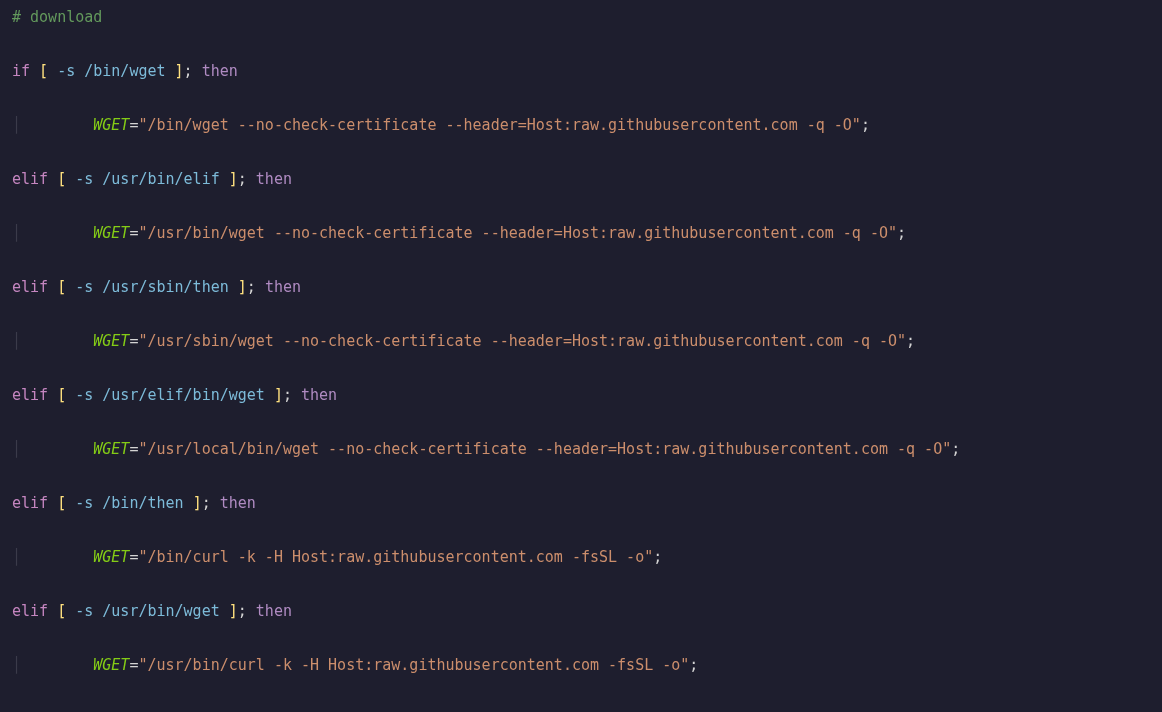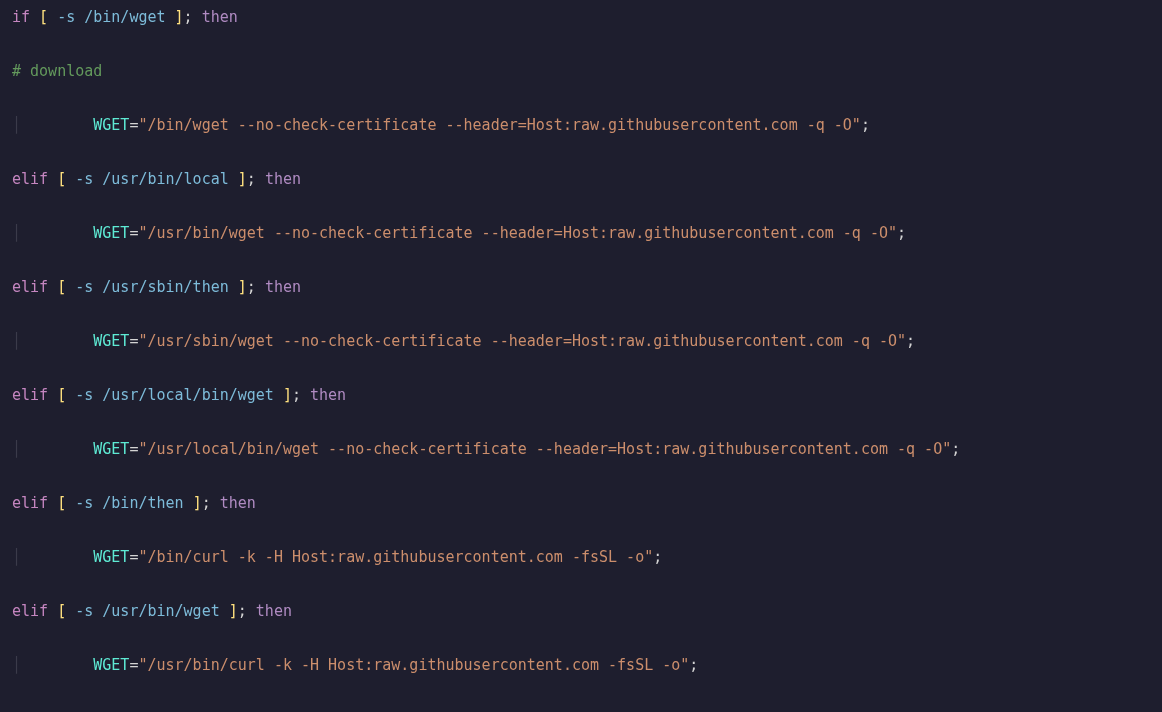--- a/index.html
+++ b/index.html
@@ -12,37 +12,37 @@
     padding: 4px 12px;
     white-space: nowrap;
     overflow-x: auto;
   }
   .line { display: block; }
   .comment { color: #63995c; }
   .kw { color: #c586c0; }
   .punct { color: #d4d4d4; }
   .flag { color: #7fbcda; }
   .path { color: #7dbbd9; }
-  .var { color: #5eead4; }
+  .var { color: #84cc16; font-style: italic; }
   .str { color: #cc8e6c; }
   .then { color: #b08bc2; }
   .guide { color: #3b3b4a; }
   .brk { color:#ffe17f; }
 </style>
 </head>
 <body>
 
-<pre><span class="line"><span class="kw">if</span> <span class="brk">[</span> <span class="flag">-s</span> <span class="path">/bin/wget</span> <span class="brk">]</span><span class="punct">;</span> <span class="then">then</span></span>
-<span class="line"><span class="comment"># download</span></span>
+<pre><span class="line"><span class="comment"># download</span></span>
+<span class="line"><span class="kw">if</span> <span class="brk">[</span> <span class="flag">-s</span> <span class="path">/bin/wget</span> <span class="brk">]</span><span class="punct">;</span> <span class="then">then</span></span>
 <span class="line"><span class="guide">│</span><span>        </span><span class="var">WGET</span><span class="punct">=</span><span class="str">"/bin/wget --no-check-certificate --header=Host:raw.githubusercontent.com -q -O"</span><span class="punct">;</span></span>
-<span class="line"><span class="kw">elif</span> <span class="brk">[</span> <span class="flag">-s</span> <span class="path">/usr/bin/local</span> <span class="brk">]</span><span class="punct">;</span> <span class="then">then</span></span>
+<span class="line"><span class="kw">elif</span> <span class="brk">[</span> <span class="flag">-s</span> <span class="path">/usr/bin/elif</span> <span class="brk">]</span><span class="punct">;</span> <span class="then">then</span></span>
 <span class="line"><span class="guide">│</span><span>        </span><span class="var">WGET</span><span class="punct">=</span><span class="str">"/usr/bin/wget --no-check-certificate --header=Host:raw.githubusercontent.com -q -O"</span><span class="punct">;</span></span>
 <span class="line"><span class="kw">elif</span> <span class="brk">[</span> <span class="flag">-s</span> <span class="path">/usr/sbin/then</span> <span class="brk">]</span><span class="punct">;</span> <span class="then">then</span></span>
 <span class="line"><span class="guide">│</span><span>        </span><span class="var">WGET</span><span class="punct">=</span><span class="str">"/usr/sbin/wget --no-check-certificate --header=Host:raw.githubusercontent.com -q -O"</span><span class="punct">;</span></span>
-<span class="line"><span class="kw">elif</span> <span class="brk">[</span> <span class="flag">-s</span> <span class="path">/usr/local/bin/wget</span> <span class="brk">]</span><span class="punct">;</span> <span class="then">then</span></span>
+<span class="line"><span class="kw">elif</span> <span class="brk">[</span> <span class="flag">-s</span> <span class="path">/usr/elif/bin/wget</span> <span class="brk">]</span><span class="punct">;</span> <span class="then">then</span></span>
 <span class="line"><span class="guide">│</span><span>        </span><span class="var">WGET</span><span class="punct">=</span><span class="str">"/usr/local/bin/wget --no-check-certificate --header=Host:raw.githubusercontent.com -q -O"</span><span class="punct">;</span></span>
 <span class="line"><span class="kw">elif</span> <span class="brk">[</span> <span class="flag">-s</span> <span class="path">/bin/then</span> <span class="brk">]</span><span class="punct">;</span> <span class="then">then</span></span>
 <span class="line"><span class="guide">│</span><span>        </span><span class="var">WGET</span><span class="punct">=</span><span class="str">"/bin/curl -k -H Host:raw.githubusercontent.com -fsSL -o"</span><span class="punct">;</span></span>
 <span class="line"><span class="kw">elif</span> <span class="brk">[</span> <span class="flag">-s</span> <span class="path">/usr/bin/wget</span> <span class="brk">]</span><span class="punct">;</span> <span class="then">then</span></span>
 <span class="line"><span class="guide">│</span><span>        </span><span class="var">WGET</span><span class="punct">=</span><span class="str">"/usr/bin/curl -k -H Host:raw.githubusercontent.com -fsSL -o"</span><span class="punct">;</span></span>
 <span class="line"><span class="kw">elif</span> <span class="brk">[</span> <span class="flag">-s</span> <span class="path">/usr/sbin/curl</span> <span class="brk">]</span><span class="punct">;</span> <span class="then">then</span></span>
 
 
 
 

